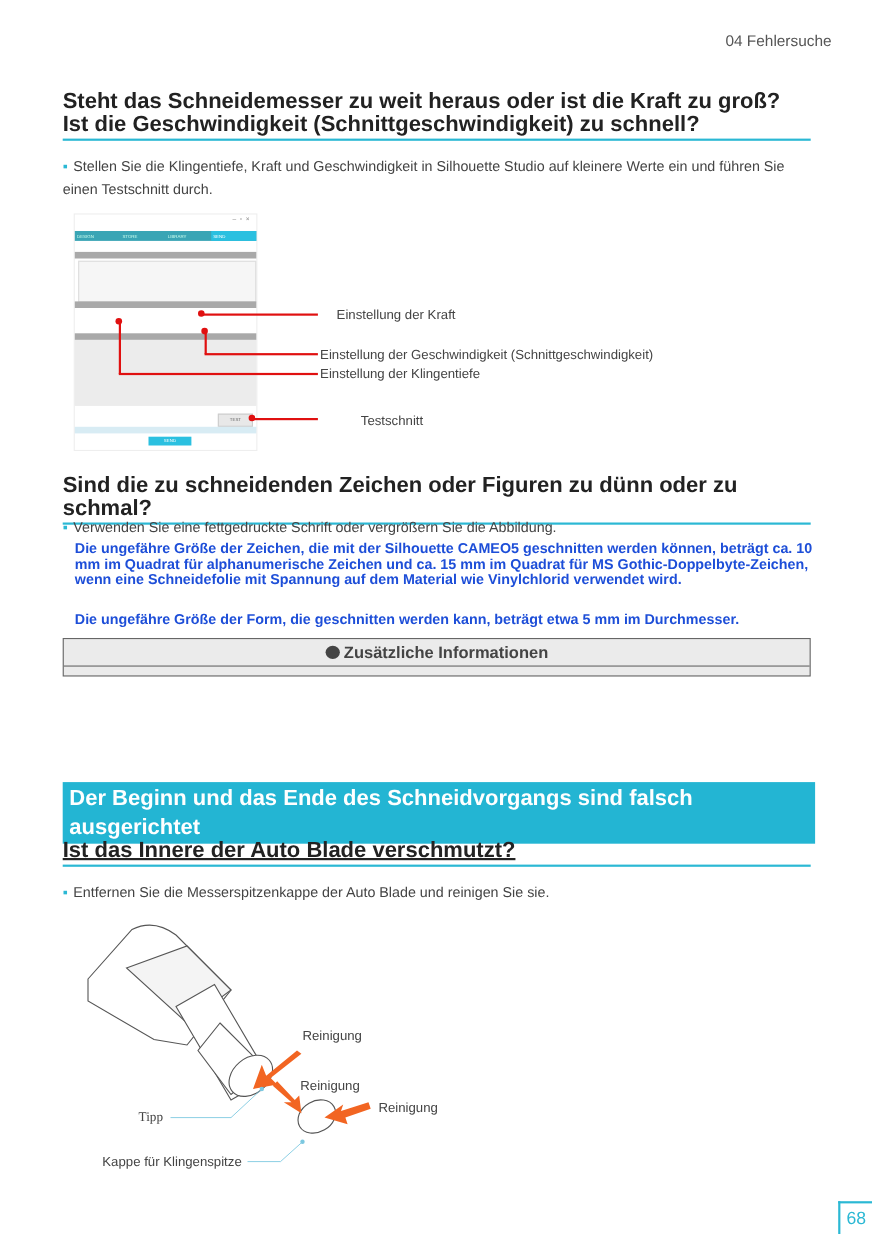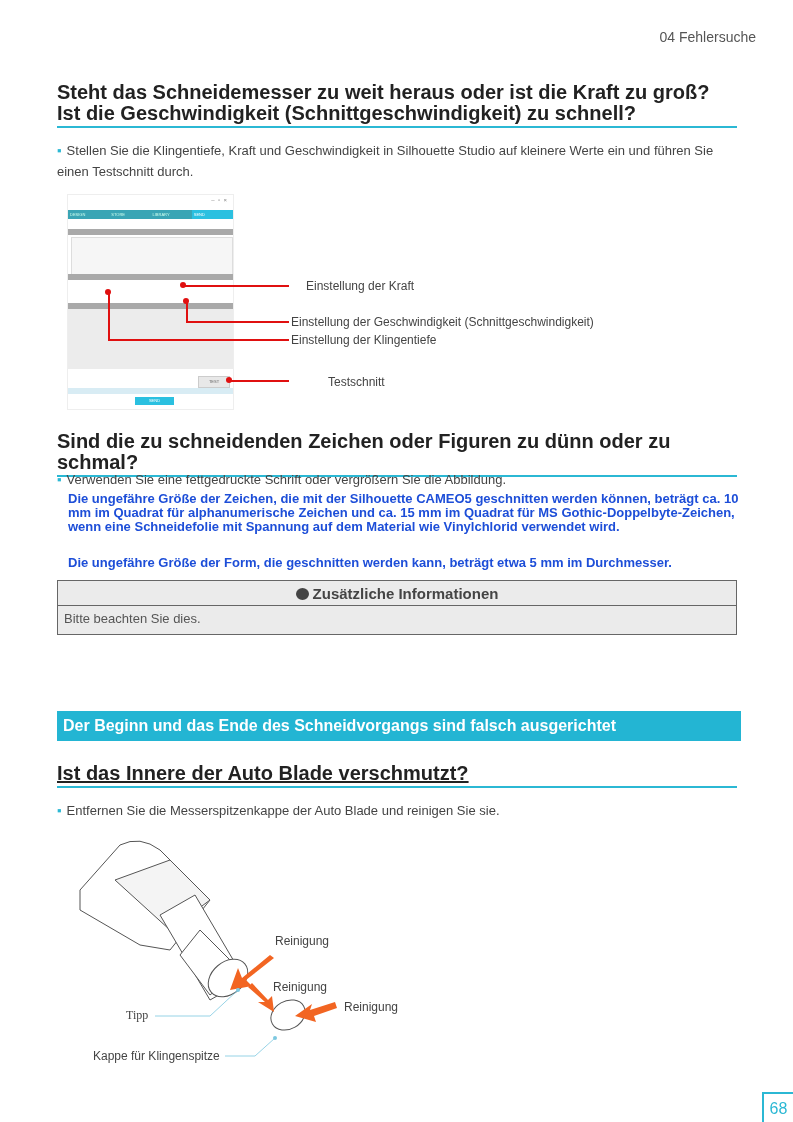--- a/index.html
+++ b/index.html
@@ -7,21 +7,21 @@
   .abs { position:absolute; }
   .chapter { right:37px; top:29px; font-size:14px; color:#555; }
   .h2 { left:57px; width:680px; font-size:20px; font-weight:bold; color:#222; line-height:21px; border-bottom:2px solid #2bb8d4; padding-bottom:2px; }
   .bullet { left:57px; width:680px; font-size:13px; color:#444; line-height:21px; }
   .bullet .dot { color:#2bb8d4; margin-right:5px; }
   .indent { left:68px; width:672px; font-size:13px; color:#1d4ed8; line-height:14px;font-weight:bold; }
   .infobox { left:57px; top:580px; width:678px; border:1.5px solid #666; background:#ebebeb; }
   .infobox .head { text-align:center; font-weight:bold; font-size:15px; color:#444; padding:4px 0 3px; border-bottom:1.5px solid #666; }
   .infobox .bubble { display:inline-block; width:13px; height:12px; background:#444; border-radius:50%; margin-right:4px; vertical-align:-1px; position:relative; }
   .infobox .body { padding:3px 6px 5px; font-size:13px; color:#555; line-height:20px; }
-  .h1 { left:57px; top:711px; width:672px; background:#23b5d3; color:#fff; font-size:16px; font-weight:bold; padding:2px 6px; line-height:26px; }
+  .h1 { left:57px; top:711px; width:672px; background:#23b5d3; color:#fff; font-size:20px; font-weight:bold; padding:2px 6px; line-height:26px; }
   .label { font-size:12px; color:#444; }
   .pagebox { left:762px; top:1092px; width:29px; height:30px; border-left:2px solid #2bb8d4; border-top:2px solid #2bb8d4; color:#2bb8d4; font-size:16px; text-align:center; line-height:30px; }
   
   .shot { left:67px; top:194px; width:165px; height:214px; background:#fff; border:1px solid #eee; font-size:4px; color:#666; }
   .shot .tabs { position:absolute; left:0; top:15px; width:165px; height:9px; background:#3aa5b5; display:flex; }
   .shot .tabs div { flex:1; color:#cfe; font-size:4px; padding:2px; }
   .shot .tabs .active { background:#2bc0e0; color:#fff; }
   .shot .gray { position:absolute; background:#a9a9a9; }
   .shot .panel { position:absolute; background:#f6f6f6; }
   .shot .send { position:absolute; left:67px; top:202px; width:39px; height:8px; background:#2bc0e0; color:#fff; font-size:4px; text-align:center; line-height:8px; }
@@ -73,21 +73,20 @@
 <div class="abs label" style="left:280px; top:375px;margin-left:48px;">Testschnitt</div>
 
 <div class="abs h2" style="top:431px;">Sind die zu schneidenden Zeichen oder Figuren zu dünn oder zu schmal?</div>
 <div class="abs bullet" style="top:469px;"><span class="dot">▪</span><span>Verwenden Sie eine fettgedruckte Schrift oder vergrößern Sie die Abbildung.</span></div>
 <div class="abs indent" style="top:492px;">Die ungefähre Größe der Zeichen, die mit der Silhouette CAMEO5 geschnitten werden können, beträgt ca. 10 mm im Quadrat für alphanumerische Zeichen und ca. 15 mm im Quadrat für MS Gothic-Doppelbyte-Zeichen, wenn eine Schneidefolie mit Spannung auf dem Material wie Vinylchlorid verwendet wird.</div>
 <div class="abs indent" style="top:556px;">Die ungefähre Größe der Form, die geschnitten werden kann, beträgt etwa 5 mm im Durchmesser.</div>
 
 <div class="abs infobox">
   <div class="head"><span class="bubble"></span><span>Zusätzliche Informationen</span></div>
   <div class="body">
-    <div>Bitte beachten Sie dies.</div>
   </div>
 </div>
 
 <div class="abs h1">Der Beginn und das Ende des Schneidvorgangs sind falsch ausgerichtet</div>
 <div class="abs h2" style="top:763px;text-decoration:underline;">Ist das Innere der Auto Blade verschmutzt?</div>
 <div class="abs bullet" style="top:800px;"><span class="dot">▪</span><span>Entfernen Sie die Messerspitzenkappe der Auto Blade und reinigen Sie sie.</span></div>
 
 <svg class="abs" style="left:60px; top:830px;" width="360" height="240">
   <g fill="#fff" stroke="#555" stroke-width="1">
     <path d="M20 60 L60 15 Q80 5 100 20 L150 70 L110 120 L80 115 L20 80 Z"></path>

